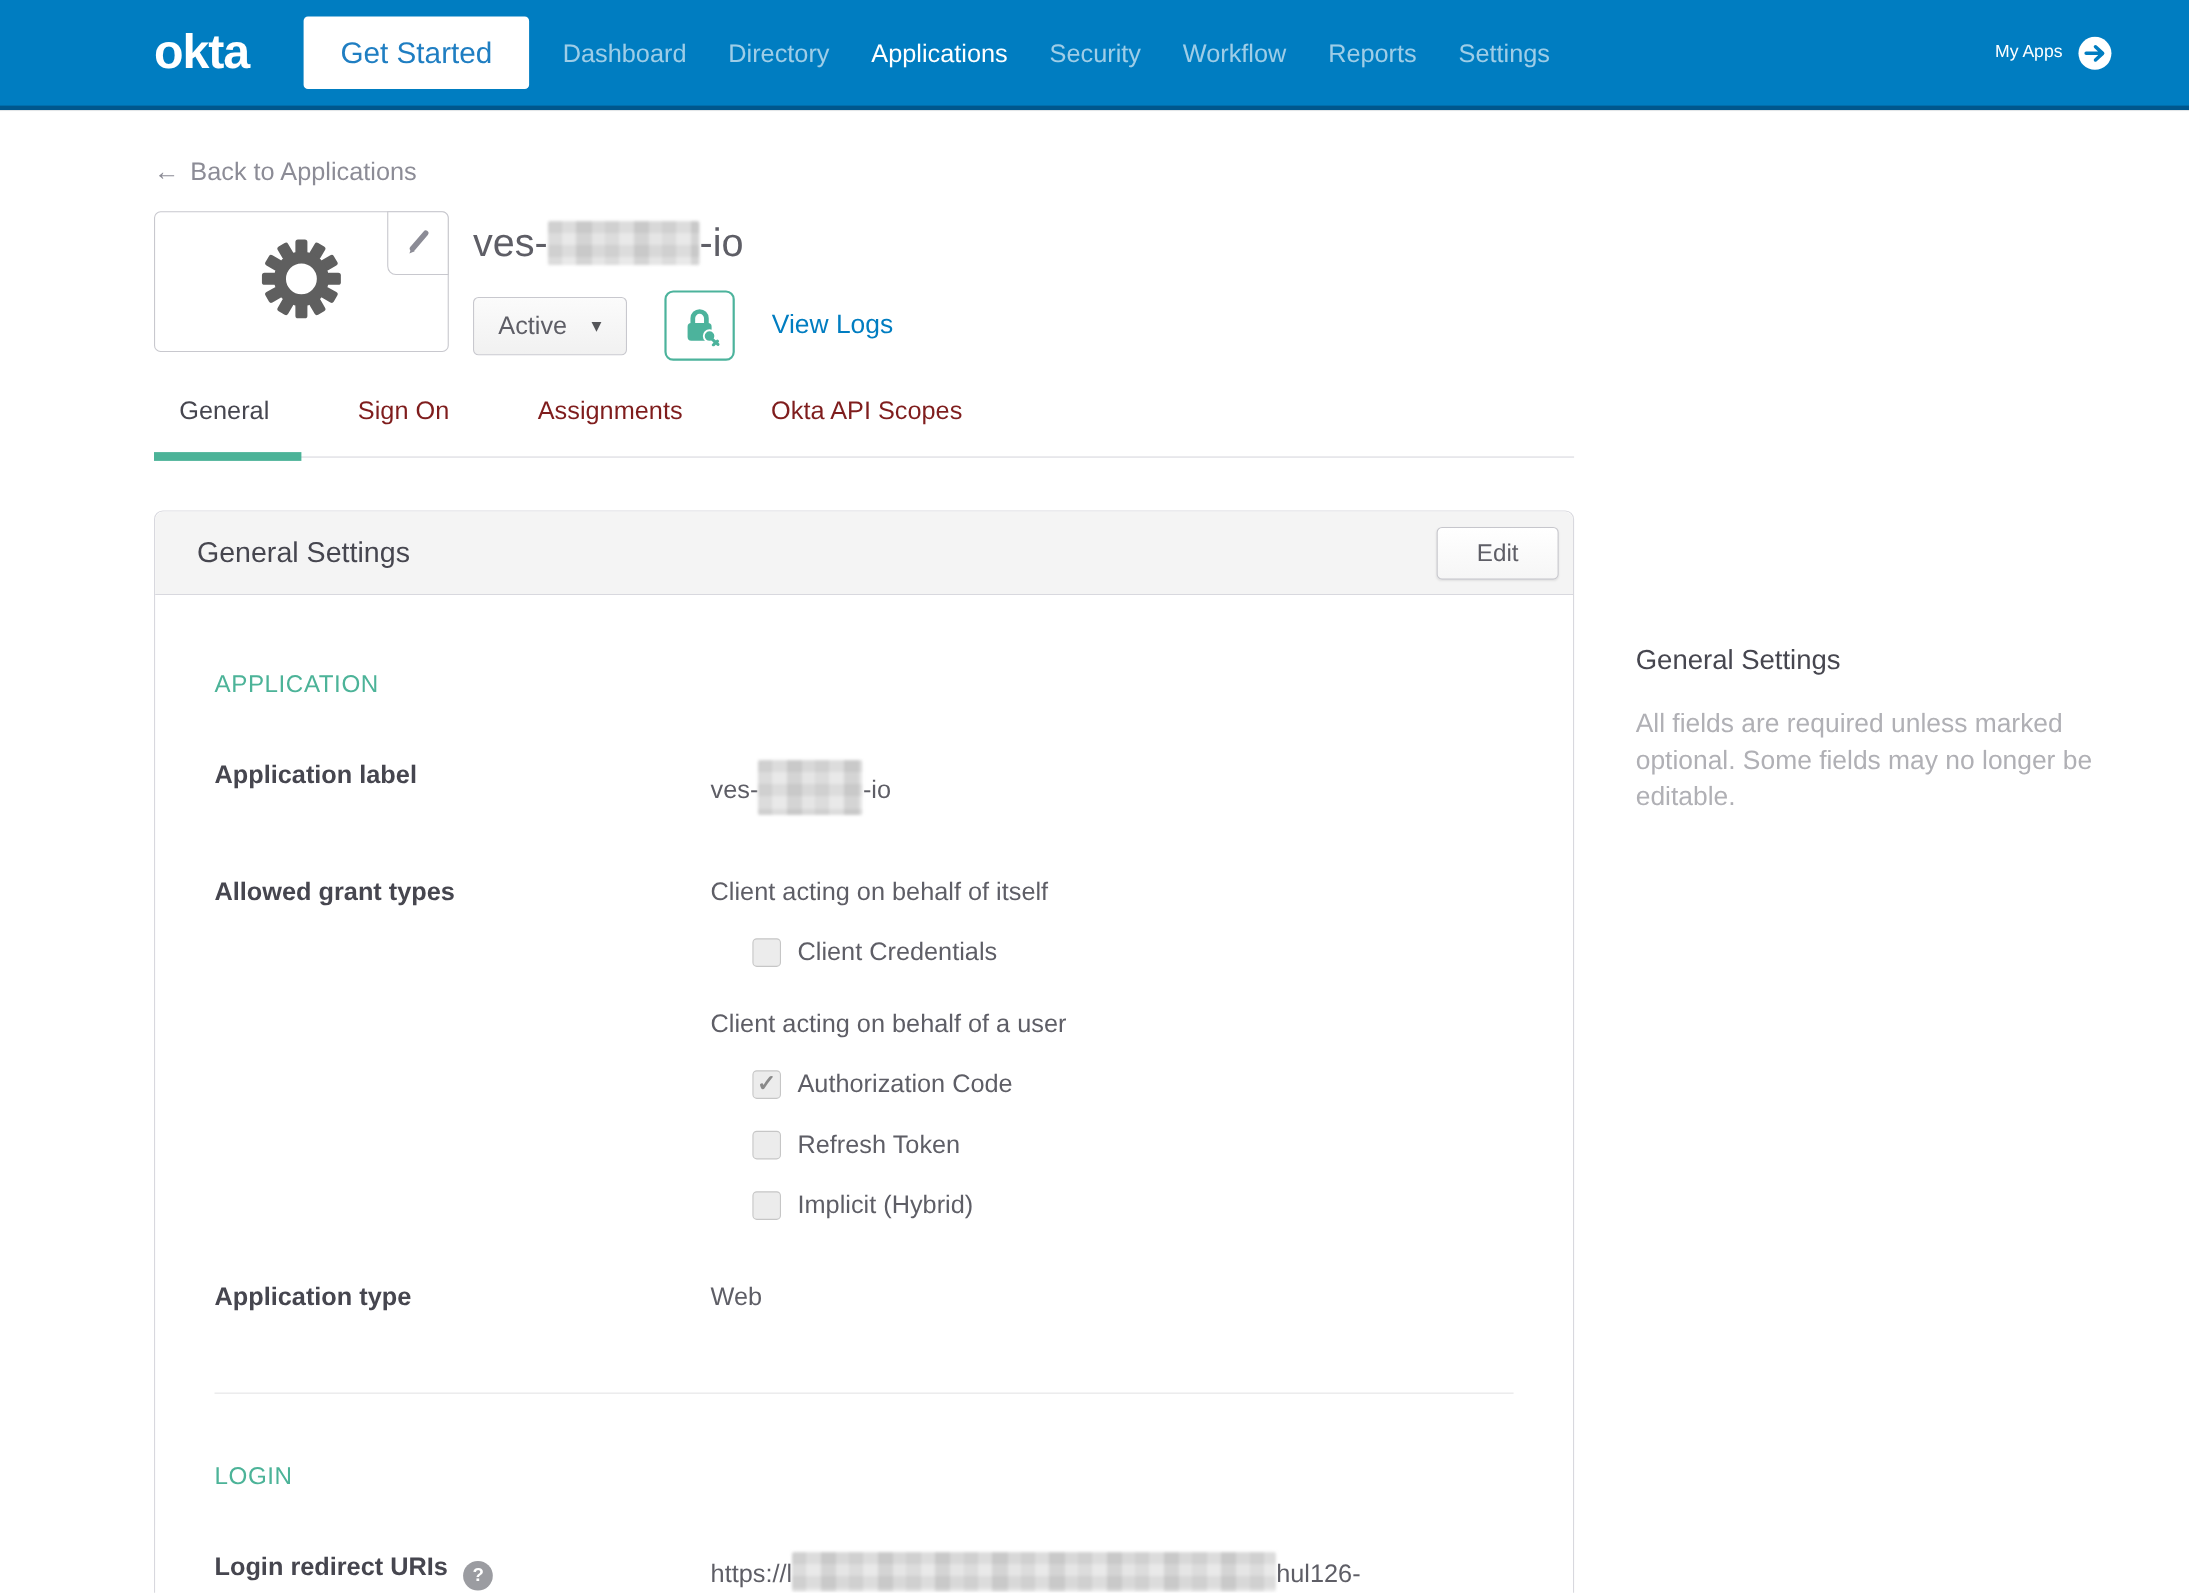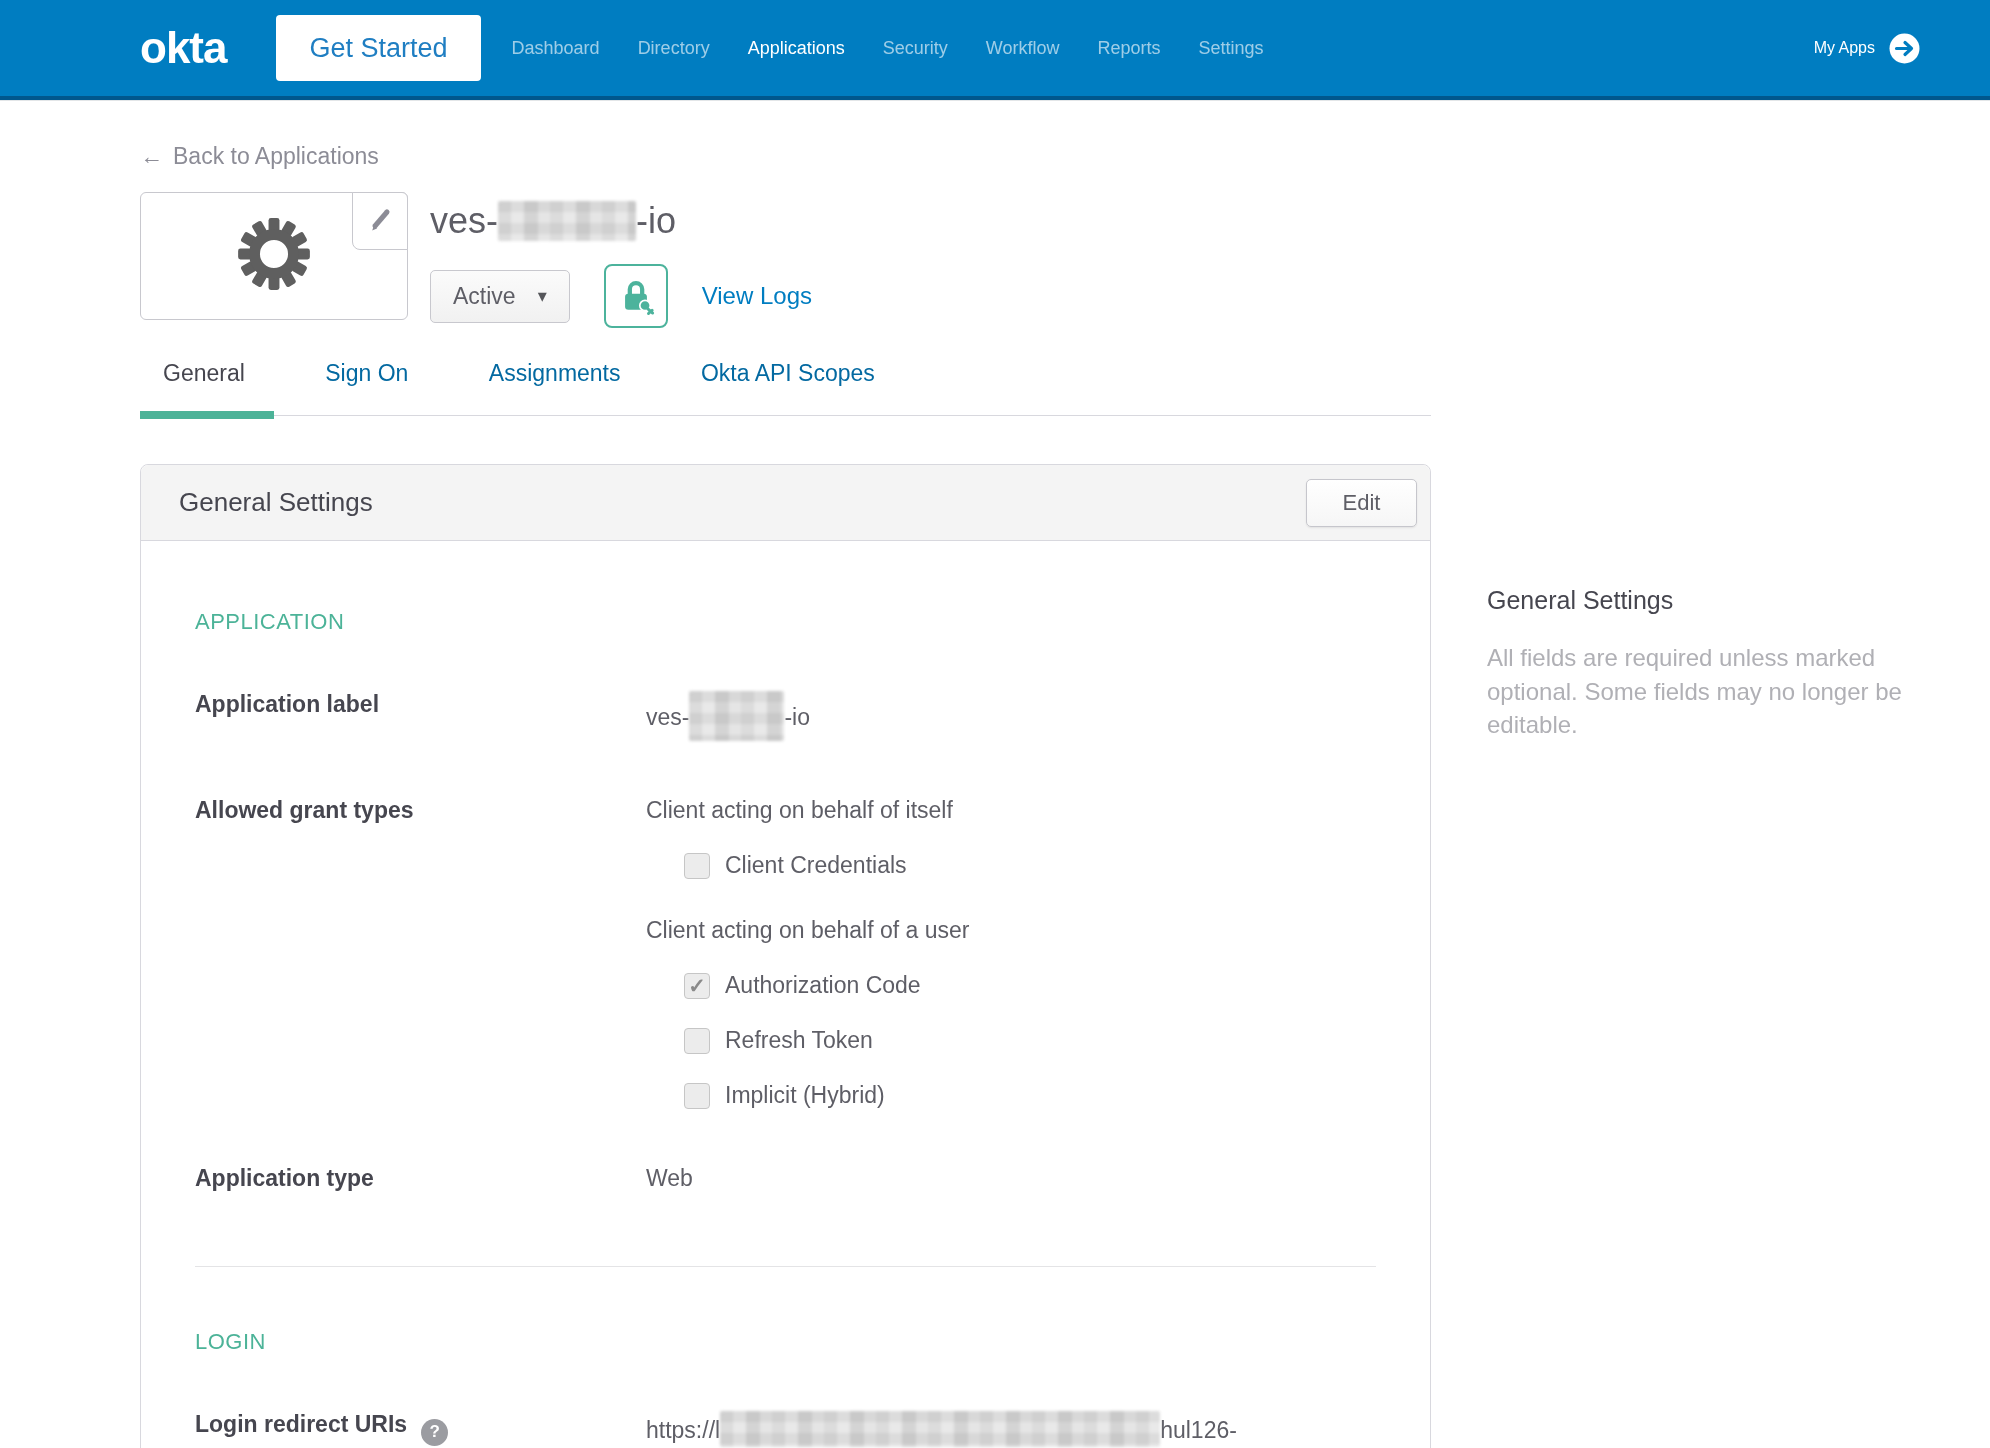--- a/index.html
+++ b/index.html
@@ -7,21 +7,21 @@
               font-family:"Liberation Sans", sans-serif; color:#5e5e66; }
 
   
   .topnav { height:100px; background:#007dc1; border-bottom:4px solid #00578d;
             display:flex; align-items:center; padding:0 70px 0 140px; }
   .brand { color:#fff; font-size:44px; font-weight:bold; letter-spacing:-1px; cursor:pointer; }
   .get-started { margin-left:50px; background:#fff; color:#1f7ec2; font-size:27px;
                  height:66px; padding:0 33px; display:inline-flex; align-items:center;
                  border-radius:4px; cursor:pointer; }
   .navlinks { display:flex; align-items:center; margin-left:12px; }
-  .navlink { color:rgba(255,255,255,0.62); font-size:18px; margin:0 19px; cursor:pointer; white-space:nowrap; }
+  .navlink { color:rgba(255,255,255,0.62); font-size:23px; margin:0 19px; cursor:pointer; white-space:nowrap; }
   .navlink.active { color:#ffffff; }
   .myapps { margin-left:auto; display:flex; align-items:center; gap:14px; color:#fff;
             font-size:16px; cursor:pointer; }
 
   .page { border-top:1px solid #e3e6e8; position:relative; width:1990px; height:1343px; }
 
   
   .backlink { margin:42px 0 0 140px; font-size:23px; color:#8c8c96; cursor:pointer;
               display:inline-flex; align-items:center; gap:10px; }
   .apphead { position:relative; margin:22px 0 0 140px; height:128px; }
@@ -36,21 +36,21 @@
   .statusbtn { display:inline-flex; align-items:center; gap:22px; height:53px; padding:0 22px;
                background:linear-gradient(#fbfbfb,#f1f1f1); border:1px solid #c8c8ce;
                border-radius:5px; font-size:23px; color:#5e5e66; cursor:pointer; }
   .statusbtn .caret { font-size:18px; color:#55565a; }
   .lockbtn { width:64px; height:64px; border:2px solid #4cb39c; border-radius:8px; background:#fff;
              display:flex; align-items:center; justify-content:center; cursor:pointer; }
   .viewlogs { font-size:24px; color:#007dc1; cursor:pointer; }
 
   
   .tabs { position:relative; margin:40px 0 0 140px; width:1291px; border-bottom:1px solid #d8d8de; }
-  .tab { display:inline-block; font-size:23px; color:#0369a1; margin-right:76px;
+  .tab { display:inline-block; font-size:23px; color:#7f1d1d; margin-right:76px;
          padding-bottom:28px; cursor:pointer; }
   .tab:first-child { margin-left:23px; }
   .tab.active { color:#46464f; }
   .tabs .activebar { position:absolute; left:0; bottom:-4px; width:134px; height:8px;
                      background:#4cb398; }
 
   
   .panel { margin:48px 0 0 140px; width:1291px; border:1px solid #d8d8de;
            border-radius:8px 8px 0 0; min-height:970px; background:#fff; }
   .panelhead { height:76px; background:#f4f4f4; border-bottom:1px solid #d8d8de;

